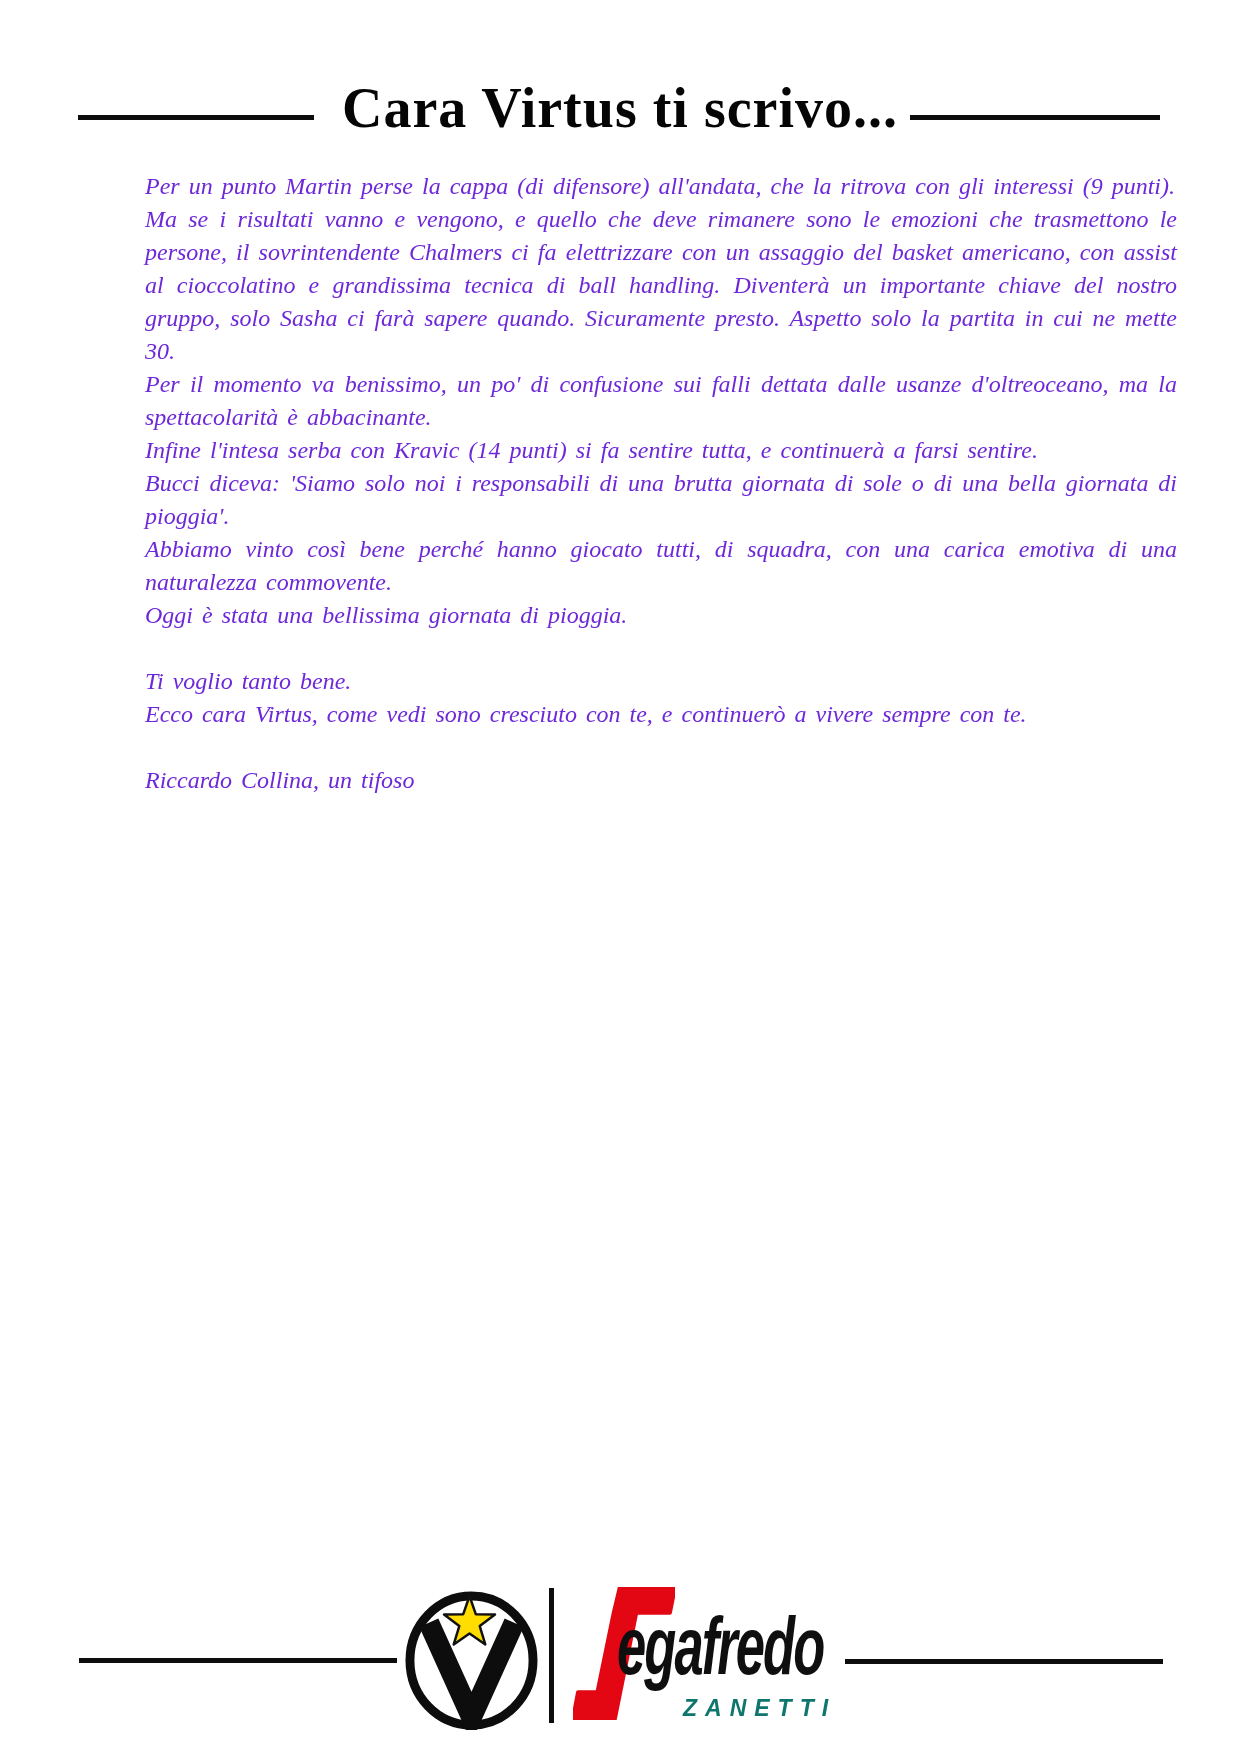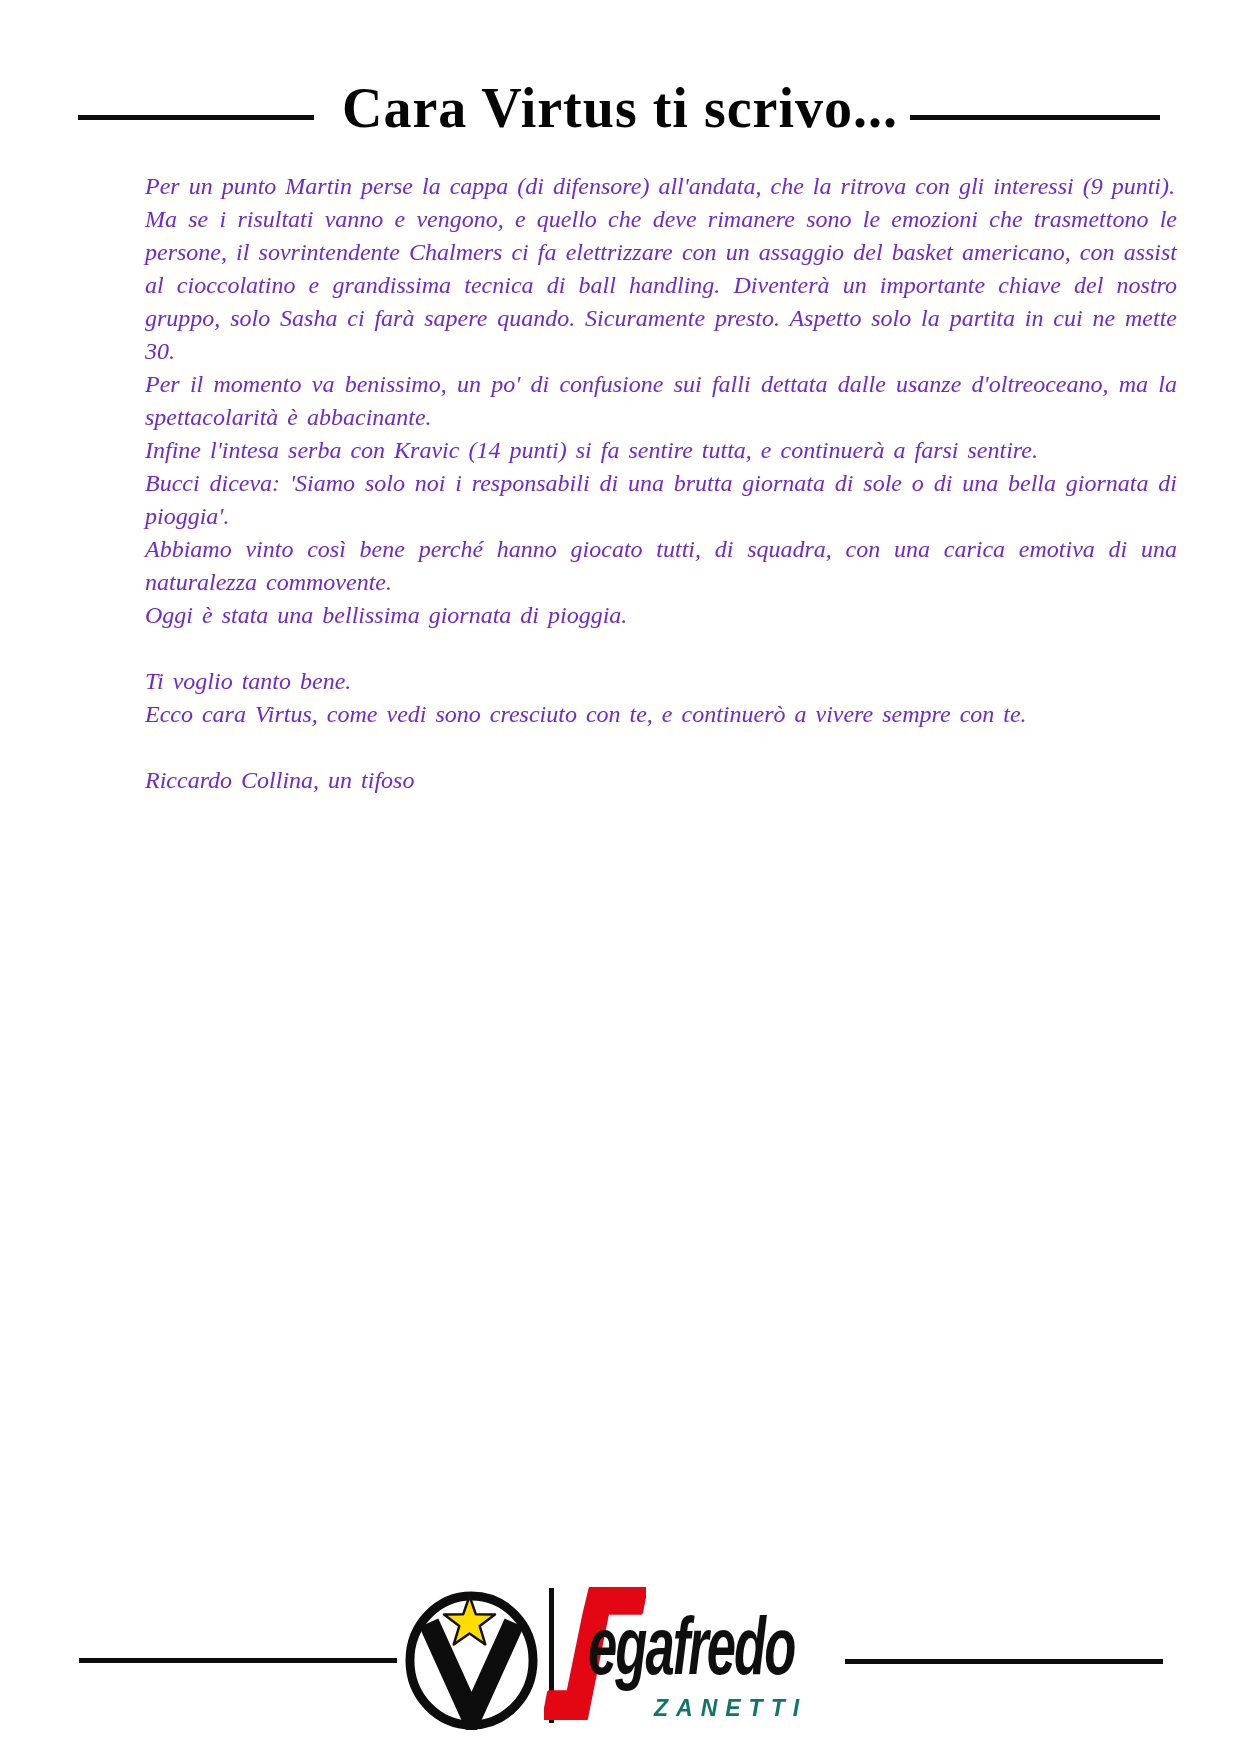--- a/index.html
+++ b/index.html
@@ -28,21 +28,21 @@
     text-align:justify;word-spacing:3px;color:#6d28d9;margin-left:40px;
   }
   .letter p{margin:0;}
   .letter .closing-block{margin-top:33px;}
   .letter .signature{margin-top:33px;}
   
   .rule-footer-left{left:79px;top:1658px;width:318px;}
   .rule-footer-right{left:845px;top:1659px;width:318px;}
   .virtus-logo{position:absolute;left:405px;top:1591px;width:133px;height:139px;}
   .logo-divider{position:absolute;left:549px;top:1588px;width:5px;height:135px;background:#0d0d0d;}
-  .segafredo{position:absolute;left:542px;top:1585px;width:270px;height:145px;text-align:right;}
+  .segafredo{position:absolute;left:571px;top:1585px;width:270px;height:145px;text-align:right;}
   .segafredo svg.s-mark{position:absolute;left:2px;top:2px;width:102px;height:133px;}
   .segafredo .wordmark{
     position:absolute;left:46px;top:20px;
     font-family:"Liberation Sans", sans-serif;
     font-weight:bold;font-style:italic;
     font-size:82px;line-height:1;letter-spacing:-3px;
     color:#0f0f0f;transform:scaleX(0.64);transform-origin:0 0;
     white-space:nowrap;
   }
   .segafredo .regmark{

